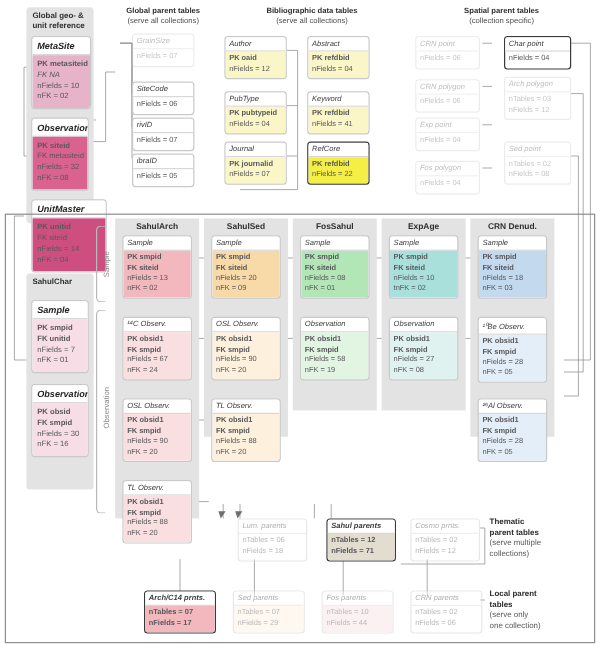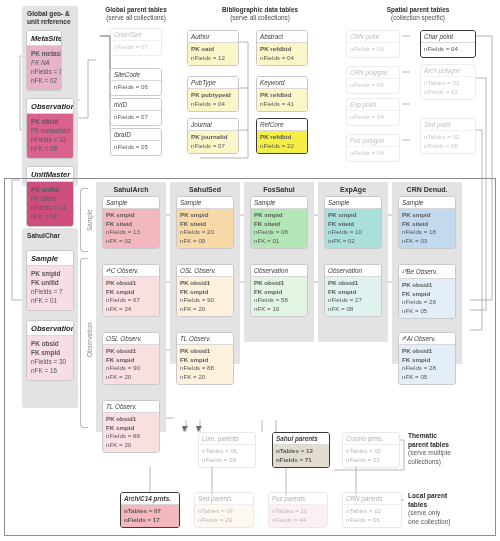--- a/index.html
+++ b/index.html
@@ -150,41 +150,41 @@
     <polygon points="184,432 188,426 182,426"></polygon>
     <polygon points="198,432 202,426 196,426"></polygon>
   </g>
 </svg>
 
 <div class="abs panel" style="left:22px; top:6px; width:56px; height:180px;">
   <div class="ttl" style="white-space:pre-line;">Global geo- &amp;
 unit reference</div>
 </div>
 
-<div class="abs tbl big" style="left:26px; top:30px; width:36px;">
+<div class="abs tbl big" style="left:26px; top:30px; width:50px;">
   <div class="hd">MetaSite</div>
   <div class="bd f-pink1">
     <div class="pk">PK metasiteid</div>
     <div style="font-style:italic">FK NA</div>
     <div>nFields = 10</div>
     <div>nFK = 02</div>
   </div>
 </div>
 
 <div class="abs tbl big" style="left:26px; top:98px; width:48px;">
   <div class="hd">Observation</div>
   <div class="bd f-pink2">
     <div class="pk">PK siteid</div>
     <div>FK metasiteid</div>
     <div>nFields = 32</div>
     <div>nFK = 08</div>
   </div>
 </div>
 
-<div class="abs tbl big" style="left:26px; top:166px; width:48px;">
+<div class="abs tbl big" style="left:26px; top:166px; width:63px;">
   <div class="hd">UnitMaster</div>
   <div class="bd f-pink3">
     <div class="pk">PK unitid</div>
     <div>FK siteid</div>
     <div>nFields = 14</div>
     <div>nFK = 04</div>
   </div>
 </div>
 
 <div class="abs panel" style="left:22px; top:228px; width:56px; height:180px;">

